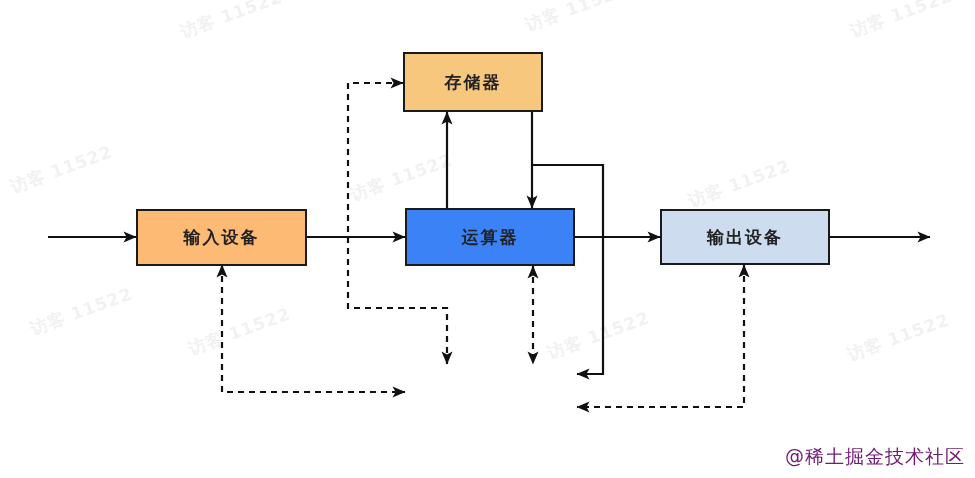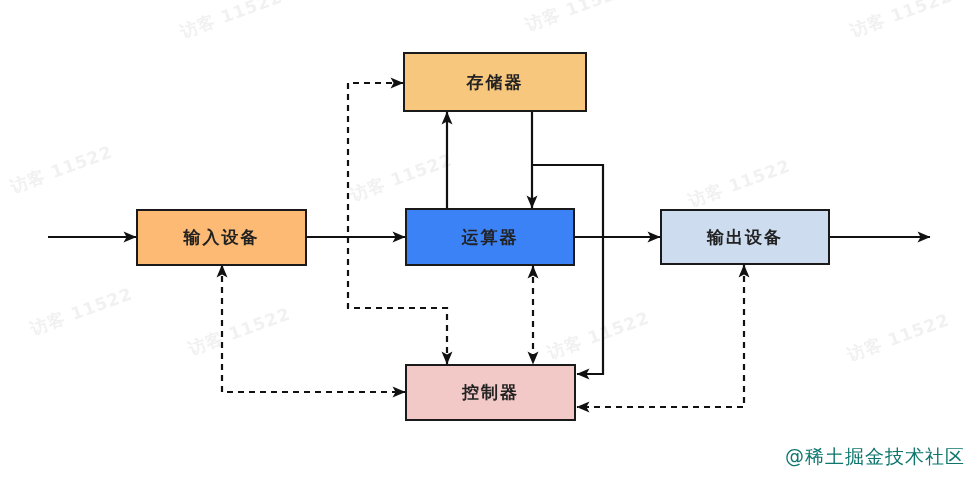--- a/index.html
+++ b/index.html
@@ -61,35 +61,32 @@
         <path d="M447 208 V112" class="edge-solid" marker-end="url(#arrow)" stroke="#111111"></path>
         <path d="M532 112 V208" class="edge-solid" marker-end="url(#arrow)" stroke="#111111"></path>
         <path d="M532 165 H603 V374 H577" class="edge-solid" marker-end="url(#arrow)" stroke="#111111"></path>
         <path d="M403 83 H348 V308 H447 V364" class="edge-dashed" marker-end="url(#arrow)" marker-start="url(#arrow)" stroke="#111111"></path>
         <path d="M533 266 V364" class="edge-dashed" marker-end="url(#arrow)" marker-start="url(#arrow)" stroke="#111111"></path>
         <path d="M222 265 V392 H405" class="edge-dashed" marker-end="url(#arrow)" marker-start="url(#arrow)" stroke="#111111"></path>
         <path d="M744 265 V407 H577" class="edge-dashed" marker-end="url(#arrow)" marker-start="url(#arrow)" stroke="#111111"></path>
       </g>
   </svg>
 
-  <div class="node" id="node-memory" style="left: 403px; top: 52px; width: 184px; height: 60px; background: rgb(248, 199, 126);">
+  <div class="node" id="node-memory" style="left: 403px; top: 52px; width: 140px; height: 60px; background: rgb(248, 199, 126);">
     <span class="node-label">存储器</span>
   </div>
 
   <div class="node" id="node-input" style="left: 136px; top: 209px; width: 171px; height: 57px; background: #fdba74;">
     <span class="node-label">输入设备</span>
   </div>
 
   <div class="node" id="node-alu" style="left: 405px; top: 208px; width: 170px; height: 58px; background: #3b82f6;">
     <span class="node-label">运算器</span>
   </div>
 
   <div class="node" id="node-output" style="left: 660px; top: 209px; width: 170px; height: 56px; background: rgb(205, 220, 239);">
     <span class="node-label">输出设备</span>
   </div>
 
-  <div class="node" id="node-controller" style="left: 405px; top: 364px; width: 171px; height: 57px; background: rgb(242, 201, 199);">
-    <span class="node-label">控制器</span>
-  </div>
 
-  <div class="credit" style="color: #0f766e;">@稀土掘金技术社区</div>
+  <div class="credit" style="color: #701a75;">@稀土掘金技术社区</div>
 
 </div>
 
 </body></html>

